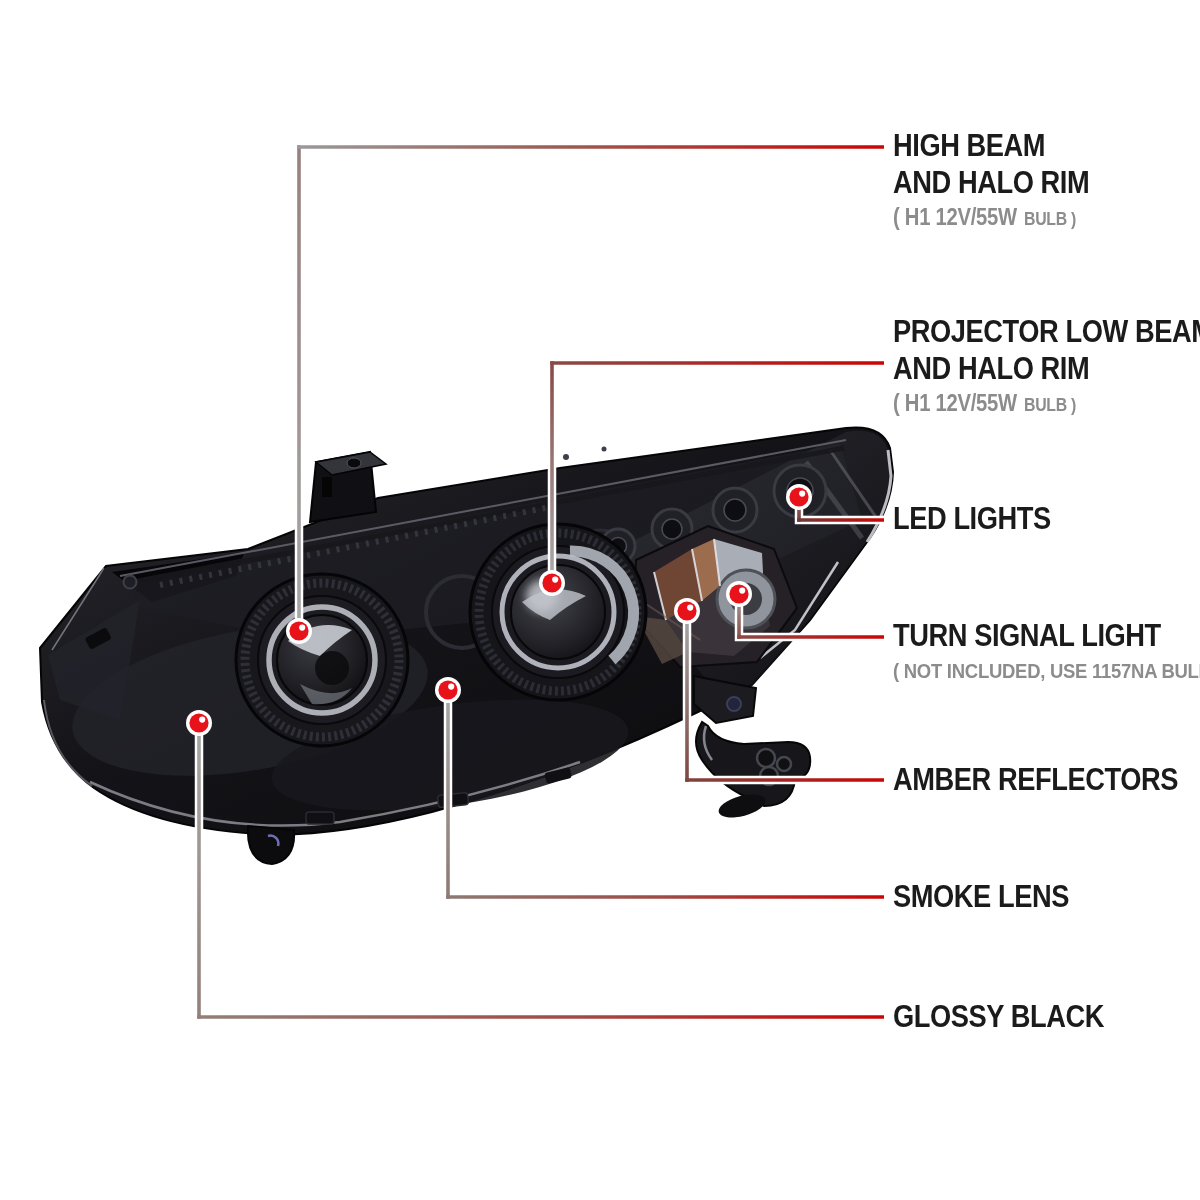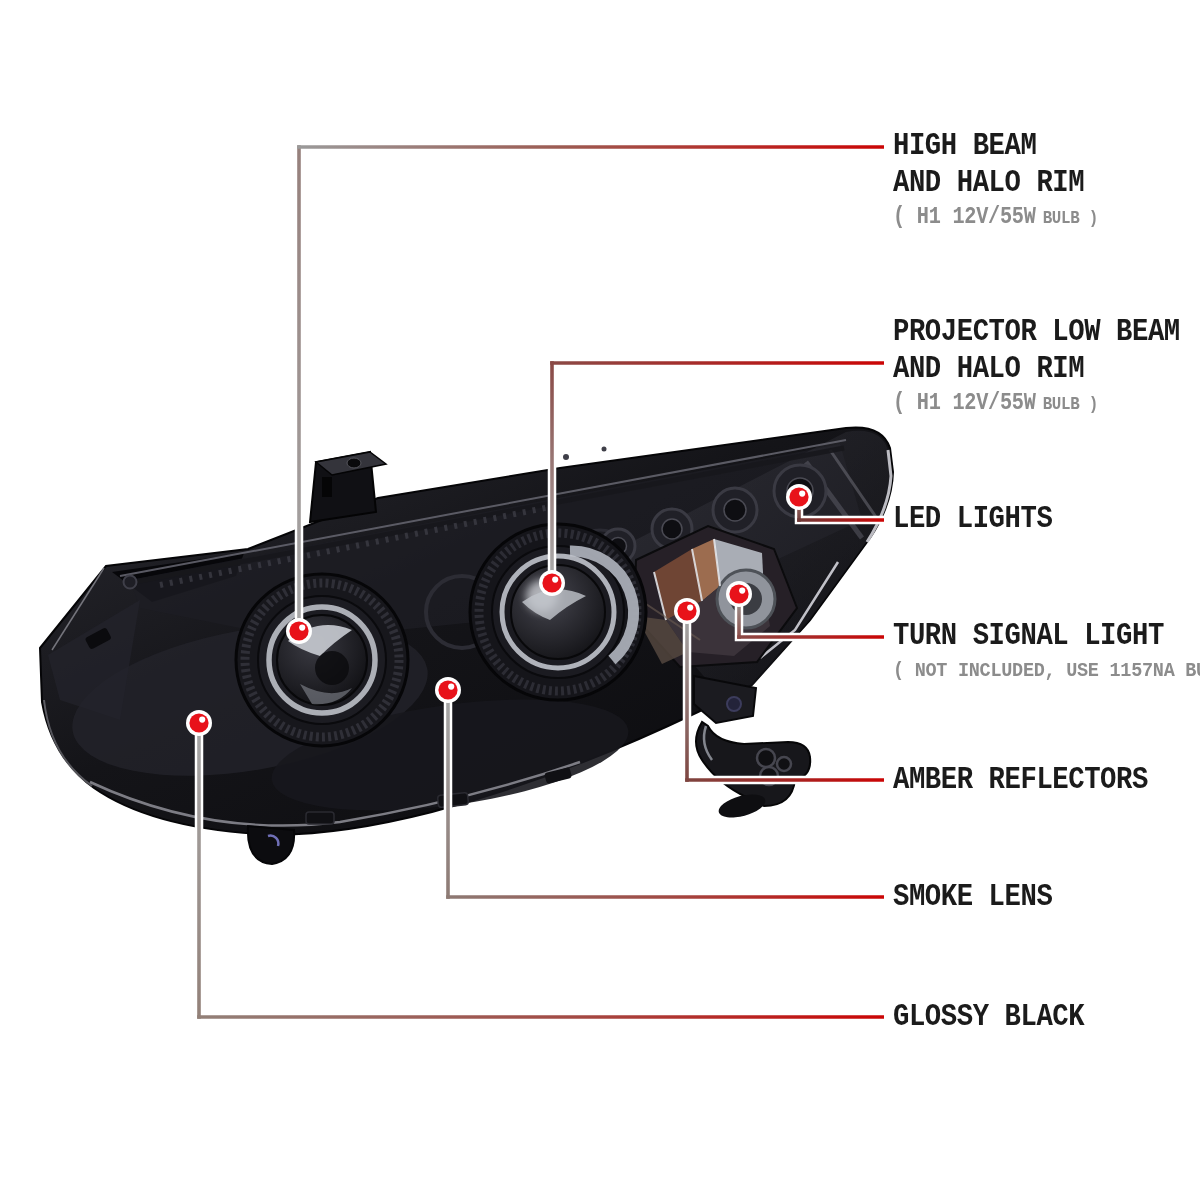--- a/index.html
+++ b/index.html
@@ -1,17 +1,17 @@
 <!DOCTYPE html>
 <html><head>
 <meta charset="utf-8">
 <style>
   html,body{margin:0;padding:0;background:#ffffff;}
   .stage{position:relative;width:1200px;height:1200px;background:#ffffff;overflow:hidden;
-         font-family:Liberation Mono, monospace;}
+         font-family:Liberation Sans, sans-serif;}
   .art{position:absolute;left:0;top:0;width:1200px;height:1200px;}
   
   .co{position:absolute;left:893px;transform:scaleX(.88);transform-origin:0 0;white-space:nowrap;}
   .co .t1,.co .t2{font-weight:bold;font-size:31px;line-height:37px;letter-spacing:-.5px;color:#1b1b1b;}
   .co .t2:empty{display:none;}
   .co .sub{font-weight:bold;font-size:23px;line-height:30px;letter-spacing:-.3px;color:#8c8c8c;margin-top:1px;}
   .co .sub-small{font-size:18px;margin-left:8px;}
   .co .sub-main:empty,.co .sub-small:empty{display:none;margin:0;}
   #co-hb{top:127px;}
   #co-pj{top:313px;}

